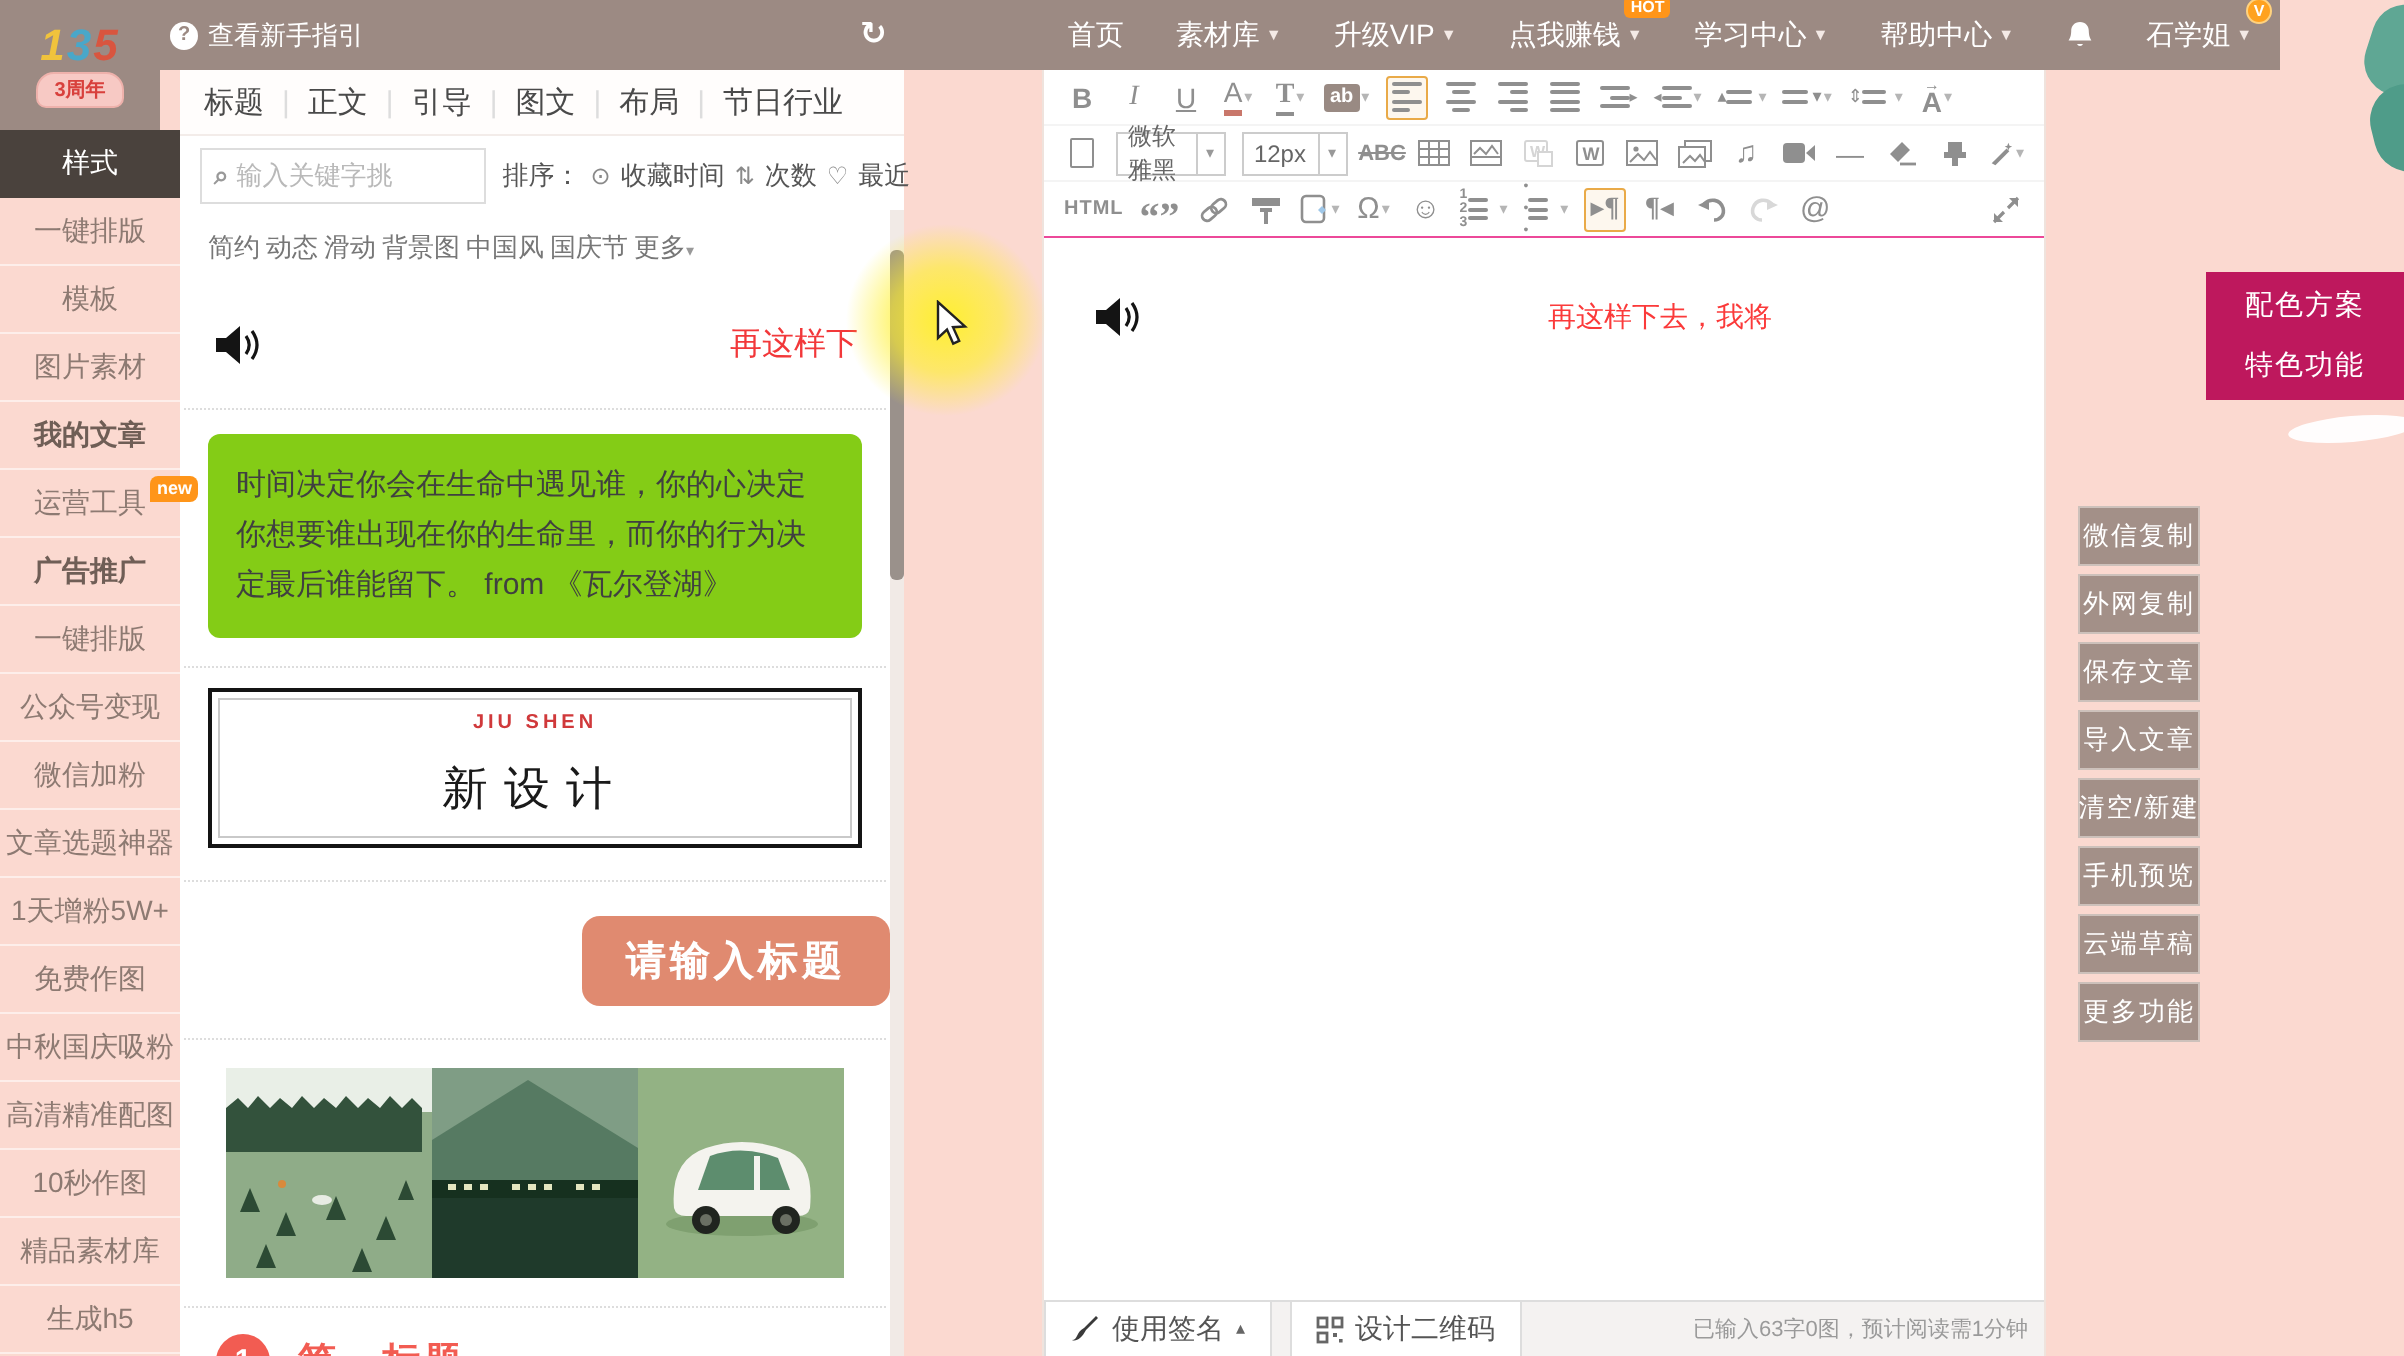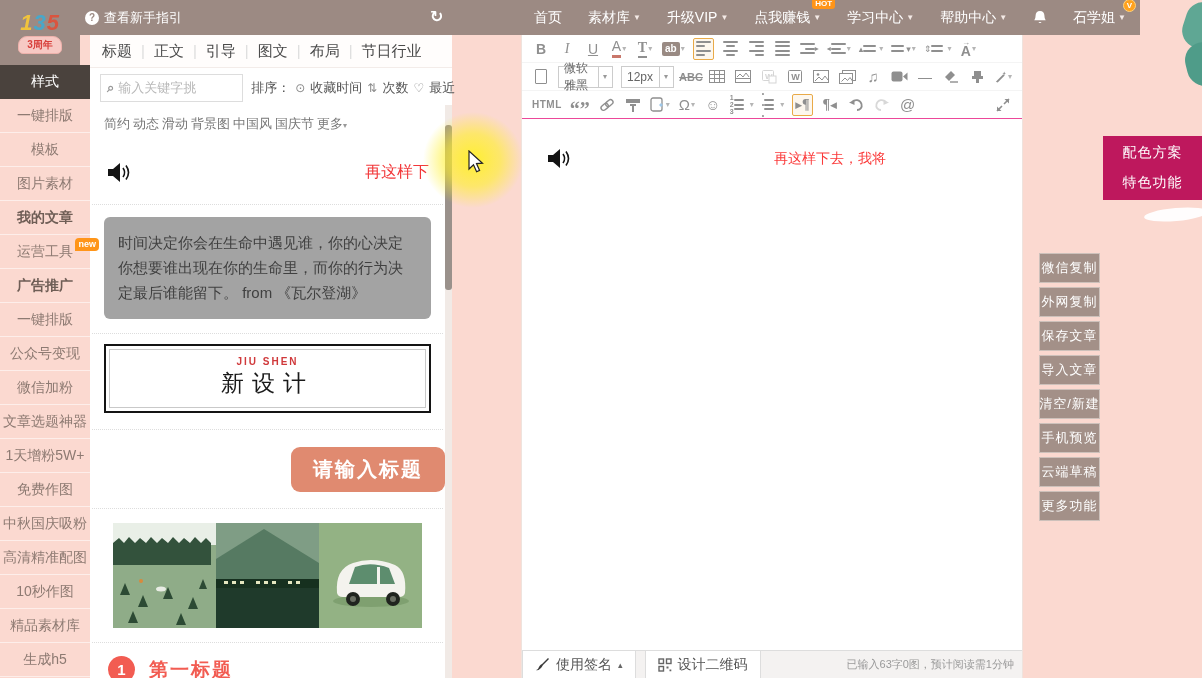--- a/index.html
+++ b/index.html
@@ -46,26 +46,26 @@
   .sin::placeholder{color:#b9b9b9}
   .sort{font-size:13px;color:#555;display:flex;align-items:center;gap:5px;white-space:nowrap}
   .sico{color:#8a8a8a;font-size:12px}
   .filterrow{height:33px;display:flex;align-items:center;gap:3px;padding:0 14px;font-size:13px;color:#777}
   .ftag{cursor:pointer;white-space:nowrap}
   .cards{position:absolute;left:0;top:105px;right:7px;bottom:0;overflow:hidden}
   .divider{border-top:1px dotted #ddd;margin:0 2px}
   .card1{height:64px;display:flex;align-items:center;justify-content:space-between;padding:0 16px}
   .redline{color:#f2383a;font-size:16px}
   .card2{padding:12px 14px 14px}
-  .quotebox{background:#a3a3a3;border-radius:6px;padding:14px 14px;font-size:15px;line-height:1.65;color:#404040}
+  .quotebox{background:#84cc16;border-radius:6px;padding:14px 14px;font-size:15px;line-height:1.65;color:#404040}
   .card3{padding:10px 14px 16px}
   .designouter{border:2px solid #141414;background:#fff;padding:3px}
   .designinner{border:1px solid #c9c9c9;text-align:center;padding:6px 0 8px}
   .jiushen{color:#d0393b;font-size:10px;font-weight:bold;letter-spacing:2px}
-  .designcn{font-family:"Liberation Serif","DejaVu Serif",serif;font-size:23px;color:#1a1a1a;letter-spacing:8px;margin-top:1px}
+  .designcn{font-family:"Liberation Serif","DejaVu Serif",serif;font-size:23px;color:#1a1a1a;letter-spacing:8px;margin-top:12px}
   .card4{height:78px;display:flex;align-items:center;justify-content:flex-end}
   .titlebtn{background:#e08a70;color:#fff;font-size:20px;font-weight:bold;letter-spacing:2px;padding:9px 22px;border-radius:9px;border:none;cursor:pointer}
   .card5{padding:14px 0 14px 23px;display:flex}
   .pimg{width:103px;height:105px;display:block;cursor:pointer}
   .card6{padding:13px 0 0 18px;display:flex;align-items:center;gap:14px}
   .numcirc{width:27px;height:27px;border-radius:50%;background:#f25c52;color:#fff;font-size:15px;font-weight:bold;display:flex;align-items:center;justify-content:center}
   .h1red{color:#f25c52;font-size:19px;font-weight:bold;letter-spacing:2px}
   .pscroll{position:absolute;right:0;top:70px;bottom:0;width:7px;background:#f1eae6}
   .pthumb{position:absolute;left:0;top:20px;width:7px;height:165px;background:#9a918b;border-radius:3px}
 

